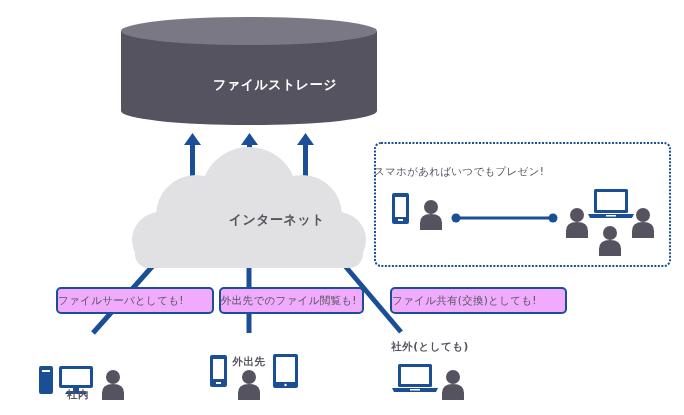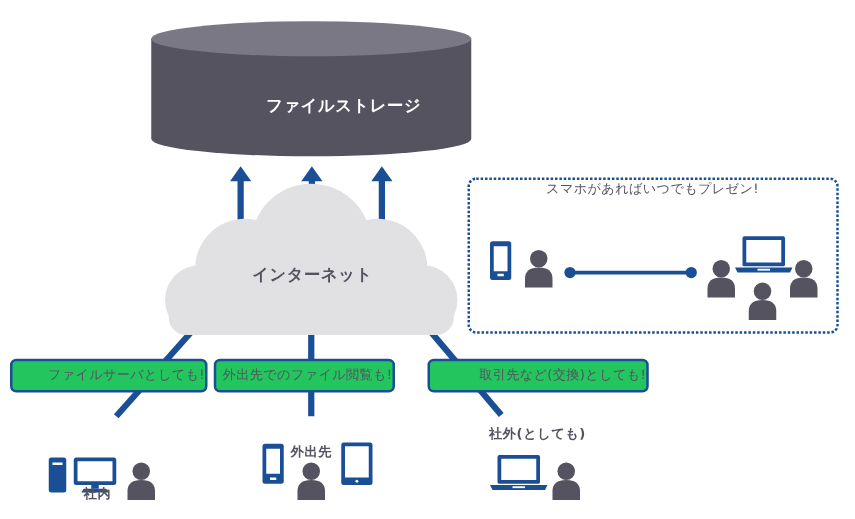--- a/index.html
+++ b/index.html
@@ -2,28 +2,28 @@
 <html><head>
 <meta charset="utf-8">
 <style>
   html, body { margin: 0; padding: 0; background: #ffffff; }
   body { width: 684px; height: 415px; position: relative; overflow: hidden;
          font-family: "DejaVu Sans", "Liberation Sans", sans-serif; }
   #diagram { position: absolute; left: 0; top: 0; }
   .lbl { position: absolute; white-space: nowrap; color: #55535f; }
   .storage-label { left: 121px; width: 308px; top: 76px; text-align: center;
                    font-size: 13px; font-weight: bold; color: #ffffff; letter-spacing: 0.5px; }
-  .cloud-label { left: 175px; width: 150px; top: 211px; text-align: center;
+  .cloud-label { left: 175px; width: 150px; top: 211px; text-align: right;
                  font-size: 13px; font-weight: bold; color: #55535f; letter-spacing: 0.5px; }
   .callout { position: absolute; top: 287px; height: 27px; border: 2px solid #1a4f96;
-             border-radius: 5px; background: #22c55e; box-sizing: border-box;
-             font-size: 10.5px; color: #55535f; line-height: 23px; text-align: right;
-             white-space: nowrap; letter-spacing: 0.3px; }
+             border-radius: 5px; background: #f0abfc; box-sizing: border-box;
+             font-size: 10.5px; color: #55535f; line-height: 23px; text-align: left;
+             white-space: nowrap; letter-spacing: 0.3px; margin-left: 48px; }
   .loc { font-size: 10.5px; font-weight: bold; color: #55535f; text-align: center; letter-spacing: 0.5px; }
-  .present-title { left: 374px; width: 296px; top: 144px; text-align: center; font-size: 10.5px;
+  .present-title { left: 374px; width: 296px; top: 165px; font-size: 10.5px;
                    color: #55535f; letter-spacing: 0.3px; }
 </style>
 </head>
 <body>
 
 <svg id="diagram" width="684" height="415" viewBox="0 0 684 415">
 
   <line x1="158" y1="260" x2="93" y2="333" stroke="#1a4f96" stroke-width="5"></line>
   <line x1="249" y1="265" x2="249" y2="333" stroke="#1a4f96" stroke-width="5"></line>
   <line x1="340" y1="260" x2="401" y2="332" stroke="#1a4f96" stroke-width="5"></line>
@@ -133,19 +133,19 @@
     <circle cx="453" cy="377" r="7"></circle>
     <path d="M442,400 L442,393 Q442,384 453,384 Q464,384 464,393 L464,400 Z"></path>
   </g>
 </svg>
 
 <div class="lbl storage-label">ファイルストレージ</div>
 <div class="lbl cloud-label">インターネット</div>
 
 <div class="callout" style="left:8px; width:158px;">ファイルサーバとしても!</div>
 <div class="callout" style="left:171px; width:145px;">外出先でのファイル閲覧も!</div>
-<div class="callout" style="left:342px; width:177px;">取引先など(交換)としても!</div>
+<div class="callout" style="left:342px; width:177px;">ファイル共有(交換)としても!</div>
 
 <div class="lbl loc" style="left:38px; width:80px; top:340px;margin-top:48px;">社内</div>
 <div class="lbl loc" style="left:209px; width:80px; top:340px;margin-top:15px;">外出先</div>
 <div class="lbl loc" style="left:375px; width:110px; top:340px;">社外(としても)</div>
 
 <div class="lbl present-title">スマホがあればいつでもプレゼン!</div>
 
 </body></html>

